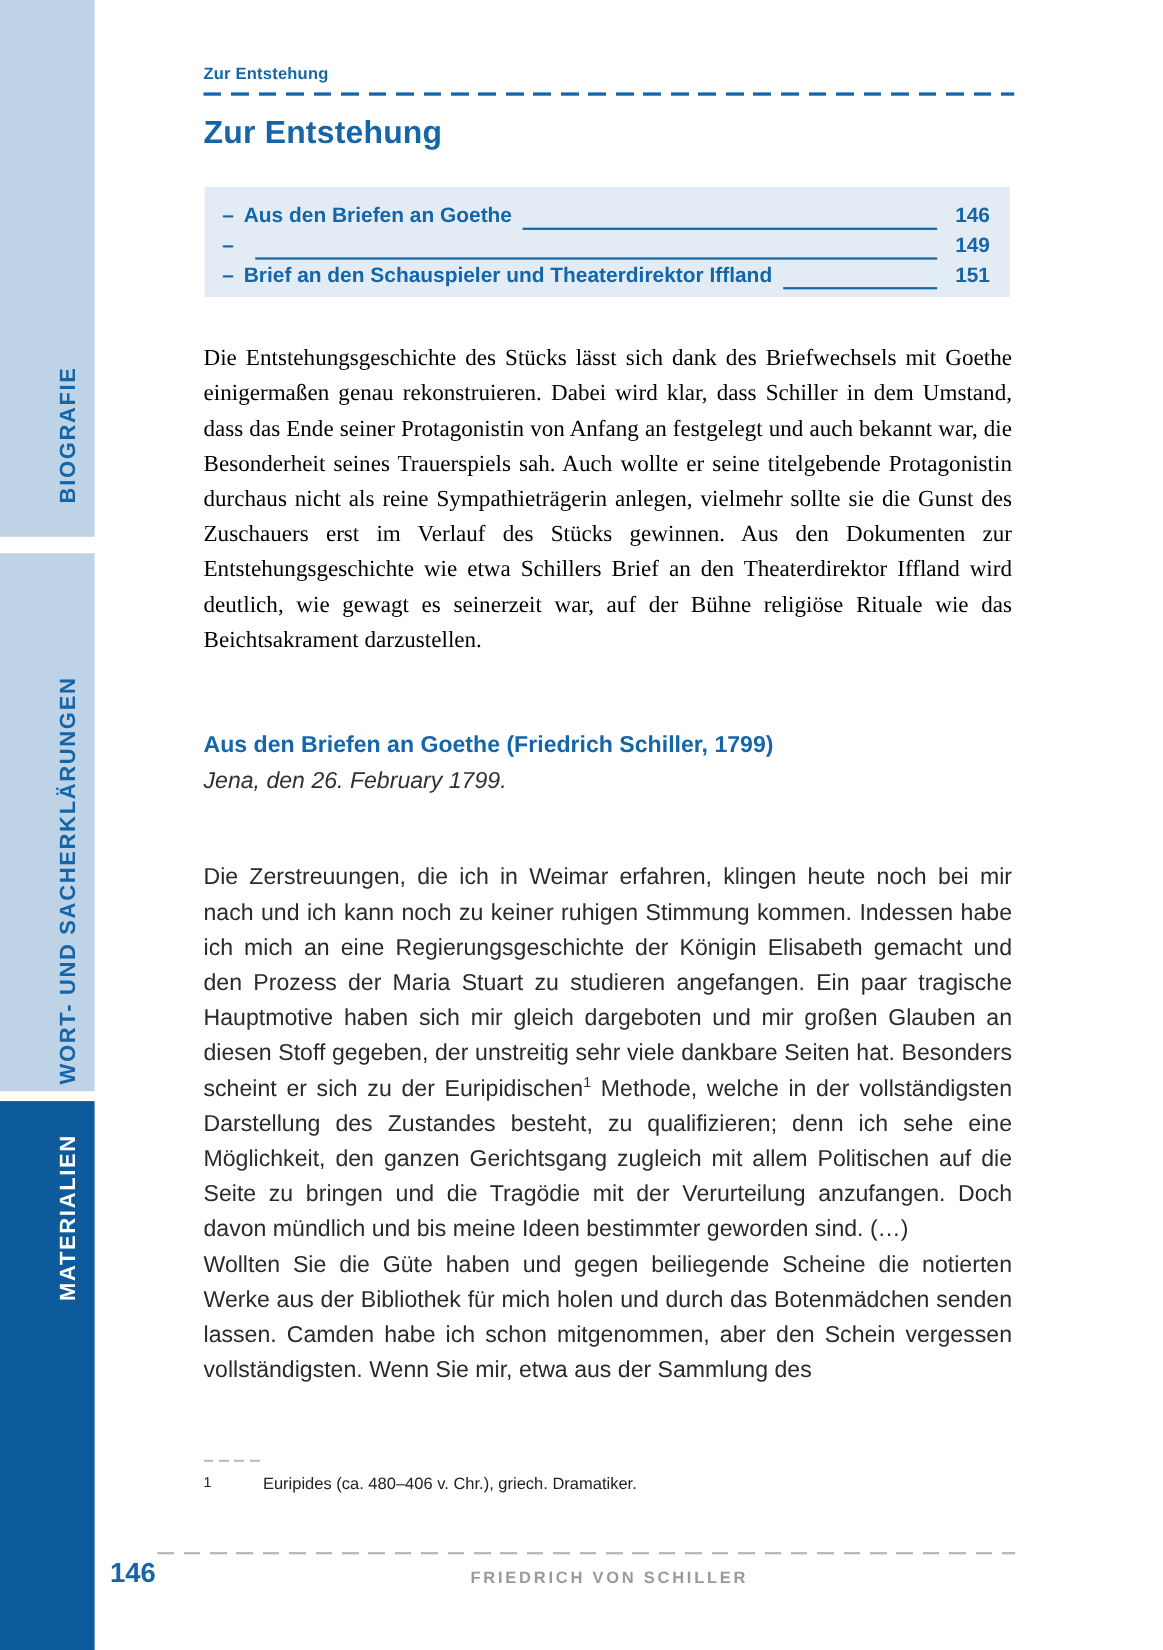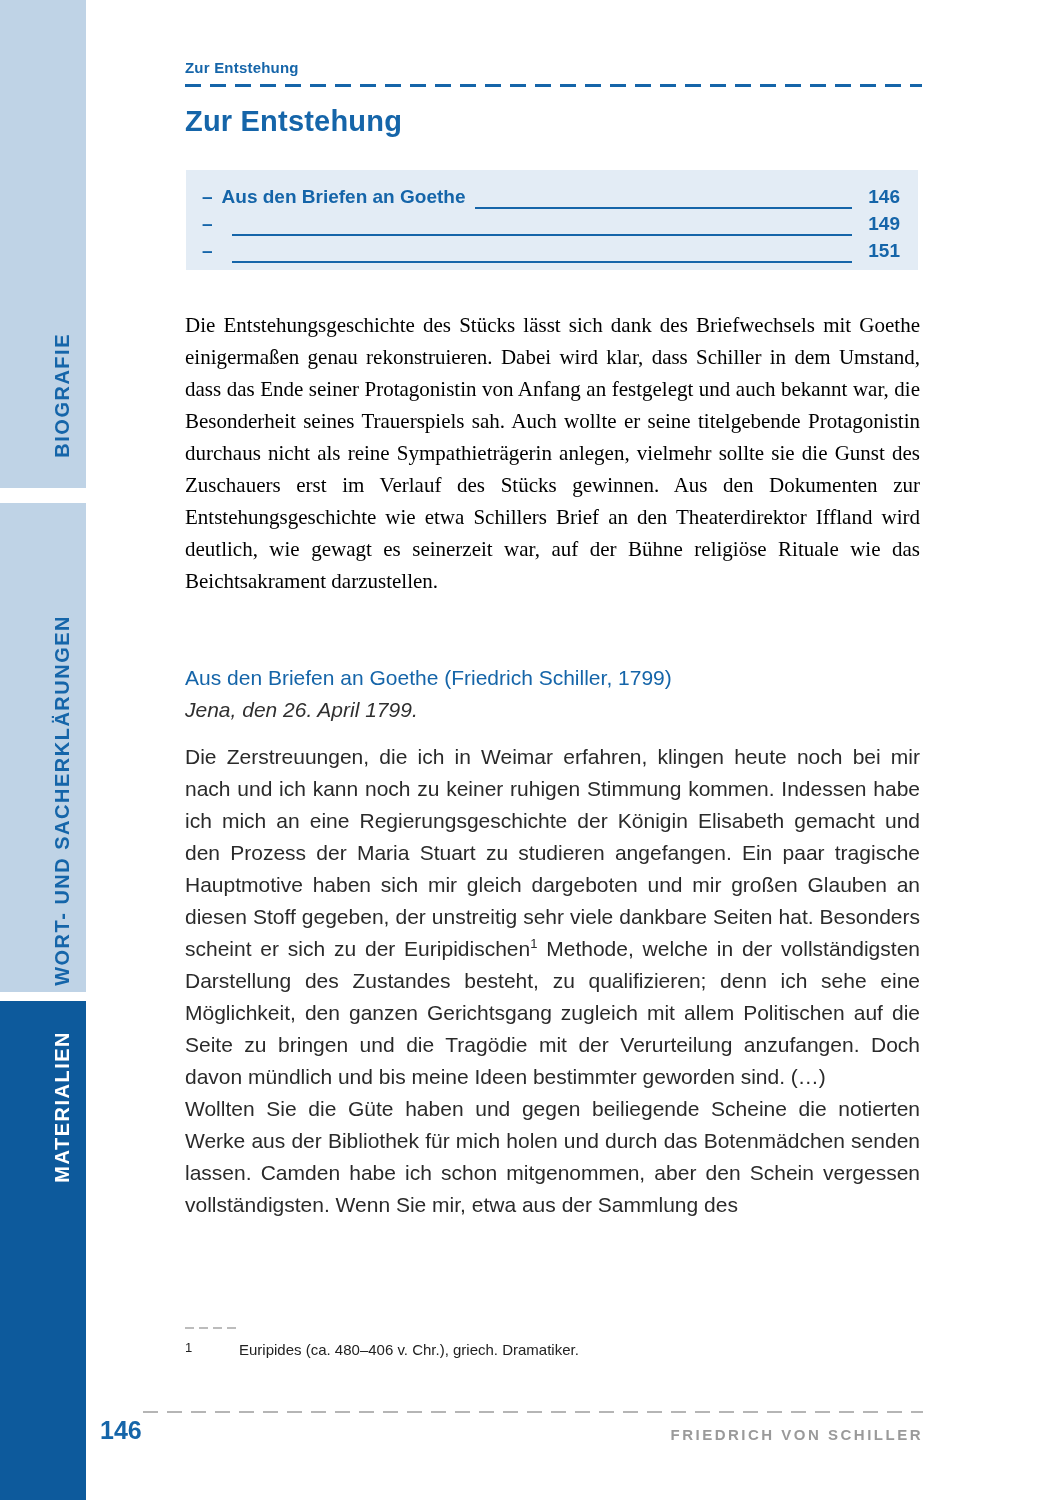--- a/index.html
+++ b/index.html
@@ -68,28 +68,28 @@
   
   .intro{
     position:absolute;top:309px;left:0;width:735px;
     font-family:"Liberation Serif",serif;
     font-size:21px;line-height:32px;color:#000000;
     text-align:justify;margin:0;
     hyphens:auto;-webkit-hyphens:auto;
   }
   .letter-heading{
     position:absolute;top:666px;left:0;
-    font-size:21px;font-weight:normal;color:#1565a9;
+    font-size:21px;font-weight:bold;color:#1565a9;
   }
   .letter-dateline{
     position:absolute;top:698px;left:0;
     font-size:21px;font-style:italic;color:#303030;
   }
   .letter-body{
-    position:absolute;top:741px;left:0;width:735px;
+    position:absolute;top:782px;left:0;width:735px;
     font-size:21px;line-height:32px;color:#2a2a2a;
     text-align:justify;
     hyphens:auto;-webkit-hyphens:auto;
   }
   .letter-body p{margin:0;}
   .letter-body sup{font-size:13px;line-height:0;}
 
   
   .fn-rule{
     position:absolute;top:1327px;left:0;width:52px;height:2px;
@@ -107,21 +107,21 @@
   .rule-gray{
     position:absolute;top:1411px;left:143px;width:780px;height:2px;
     background-image:repeating-linear-gradient(to right,#b5b5b5 0,#b5b5b5 15px,transparent 15px,transparent 24px);
   }
   .footer-page-number{
     position:absolute;top:1416px;left:100px;
     font-size:25px;font-weight:bold;color:#1565a9;
   }
   .footer-author{
     position:absolute;top:1426px;left:185px;width:738px;
-    text-align:right;
+    text-align:center;
     font-size:15px;font-weight:bold;letter-spacing:2.5px;color:#9a9a9a;
   }
 </style>
 </head>
 <body>
 
 <div class="page">
 
   <div class="band band-light" id="band-biografie">
     <span class="band-label">BIOGRAFIE</span>
@@ -146,29 +146,30 @@
         <span class="toc-leader"></span>
         <span class="toc-page">146</span>
       </div>
       <div class="toc-row">
         <span class="toc-bullet">–</span>
         <span class="toc-leader"></span>
         <span class="toc-page">149</span>
       </div>
       <div class="toc-row">
         <span class="toc-bullet">–</span>
+        <span class="toc-label">Brief an den Schauspieler und Theaterdirektor Iffland</span>
         <span class="toc-leader"></span>
         <span class="toc-page">151</span>
       </div>
     </div>
 
     <p class="intro" lang="de">Die Entstehungsgeschichte des Stücks lässt sich dank des Briefwechsels mit Goethe einigermaßen genau rekonstruieren. Dabei wird klar, dass Schiller in dem Umstand, dass das Ende seiner Protagonistin von Anfang an festgelegt und auch bekannt war, die Besonderheit seines Trauerspiels sah. Auch wollte er seine titelgebende Protagonistin durchaus nicht als reine Sympathieträgerin anlegen, vielmehr sollte sie die Gunst des Zuschauers erst im Verlauf des Stücks gewinnen. Aus den Dokumenten zur Entstehungsgeschichte wie etwa Schillers Brief an den Theaterdirektor Iffland wird deutlich, wie gewagt es seinerzeit war, auf der Bühne religiöse Rituale wie das Beichtsakrament darzustellen.</p>
 
     <div class="letter-heading">Aus den Briefen an Goethe (Friedrich Schiller, 1799)</div>
-    <div class="letter-dateline">Jena, den 26. April 1799.</div>
+    <div class="letter-dateline">Jena, den 26. February 1799.</div>
 
     <div class="letter-body" lang="de">
       <p><span>Die Zerstreuungen, die ich in Weimar erfahren, klingen heute noch bei mir nach und ich kann noch zu keiner ruhigen Stimmung kommen. Indessen habe ich mich an eine Regierungsgeschichte der Königin Elisabeth gemacht und den Prozess der Maria Stuart zu studieren angefangen. Ein paar tragische Hauptmotive haben sich mir gleich dargeboten und mir großen Glauben an diesen Stoff gegeben, der unstreitig sehr viele dankbare Seiten hat. Besonders scheint er sich zu der Euripidischen</span><sup>1</sup><span> Methode, welche in der vollständigsten Darstellung des Zustandes besteht, zu qualifizieren; denn ich sehe eine Möglichkeit, den ganzen Gerichtsgang zugleich mit allem Politischen auf die Seite zu bringen und die Tragödie mit der Verurteilung anzufangen. Doch davon mündlich und bis meine Ideen bestimmter geworden sind. (…)</span></p>
       <p>Wollten Sie die Güte haben und gegen beiliegende Scheine die notierten Werke aus der Bibliothek für mich holen und durch das Botenmädchen senden lassen. Camden habe ich schon mitgenommen, aber den Schein vergessen vollständigsten. Wenn Sie mir, etwa aus der Sammlung des</p>
     </div>
 
     <div class="fn-rule"></div>
     <div class="footnote">
       <span class="fn-marker">1</span>
       <span class="fn-text">Euripides (ca. 480–406 v. Chr.), griech. Dramatiker.</span>

